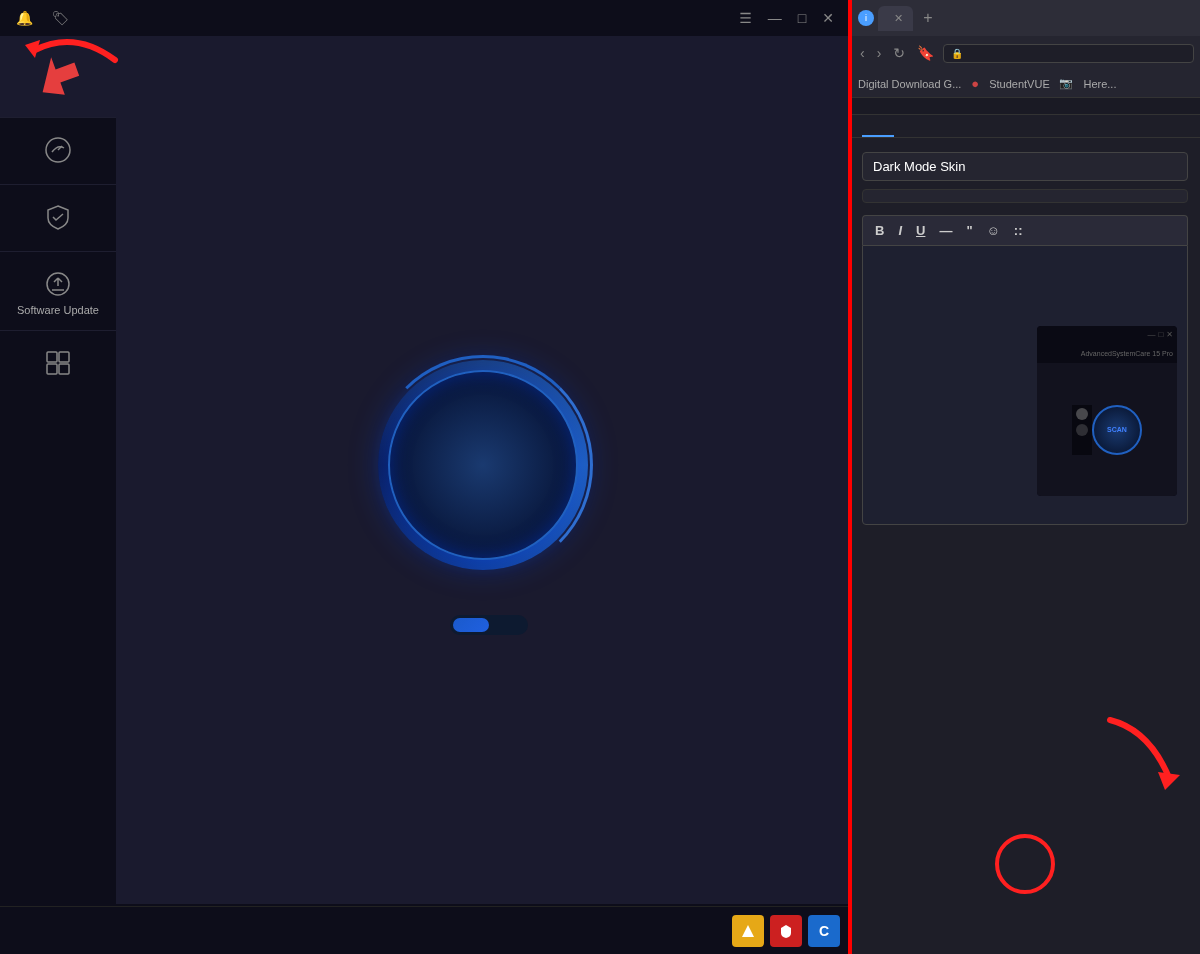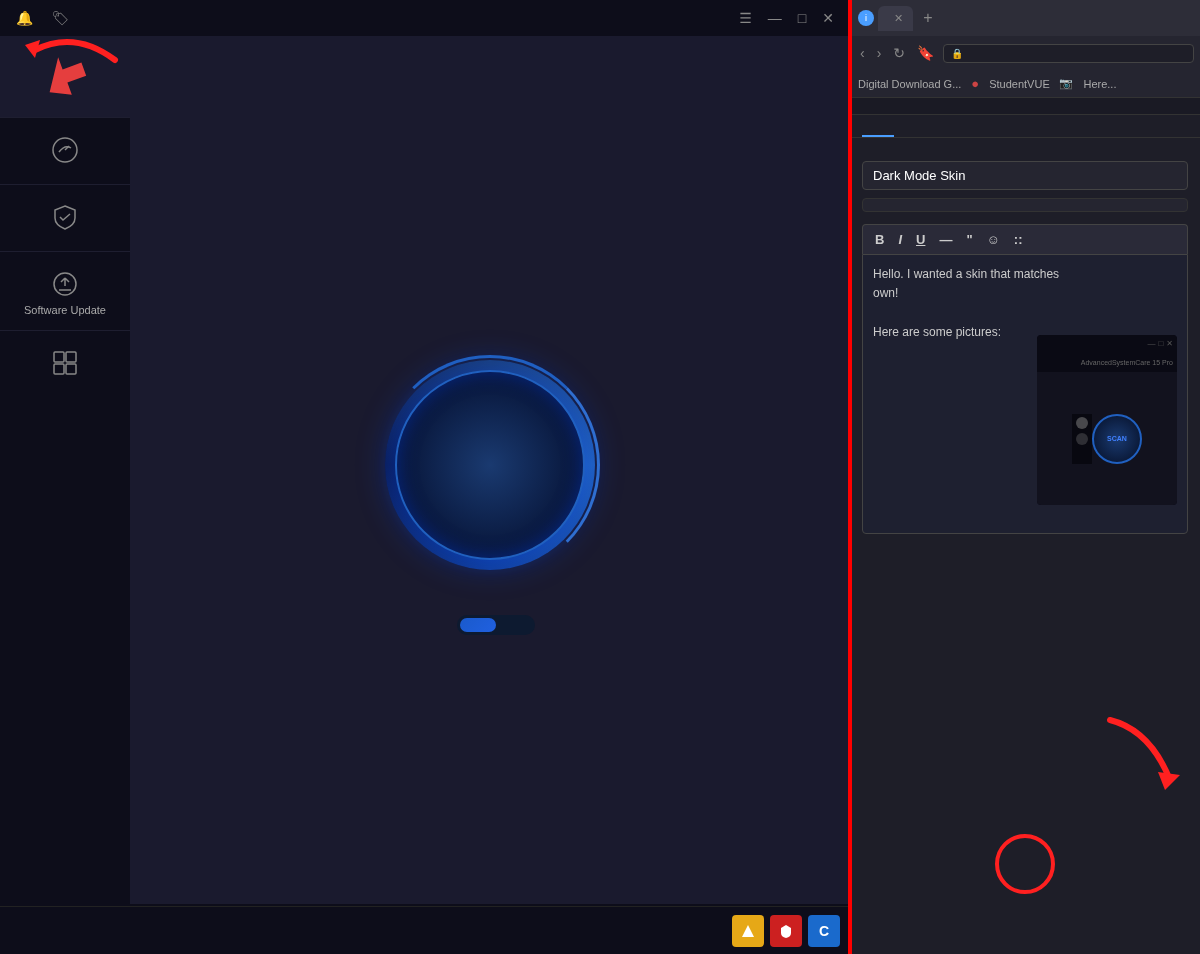--- a/index.html
+++ b/index.html
@@ -37,21 +37,21 @@
     .title-bar-bell { color: #888; font-size: 14px; padding: 2px 6px; }
 
     .app-body {
       display: flex;
       flex: 1;
       overflow: hidden;
     }
 
     
     .sidebar {
-      width: 130px;
+      width: 116px;
       background: #0d0d1a;
       display: flex;
       flex-direction: column;
       align-items: center;
       padding-top: 0;
       flex-shrink: 0;
     }
 
     .sidebar-item-care {
       width: 100%;
@@ -695,21 +695,21 @@
         <span></span>
       </div>
     </div>
 
     <div class="forum-form">
       <div>
         <div class="form-row" style="margin-bottom:4px;">
           <span class="form-label"></span>
           <span class="form-label-required"></span>
         </div>
-        <input class="form-input" value="Dark Mode Skin" readonly="" style="width: 100%; margin-top: 9px;">
+        <input class="form-input" value="Dark Mode Skin" readonly="" style="width: 100%;">
       </div>
 
       <div>
         <div class="tags-input">
           <span></span>
         </div>
       </div>
 
       <div>
         <span class="form-label-required" style="display:block;margin-bottom:4px;"></span>
@@ -718,21 +718,20 @@
           <button class="toolbar-btn"><b>B</b></button>
           <button class="toolbar-btn"><i>I</i></button>
           <button class="toolbar-btn"><u>U</u></button>
           <button class="toolbar-btn">—</button>
           <button class="toolbar-btn">"</button>
           <button class="toolbar-btn">☺</button>
           <button class="toolbar-btn">::</button>
         </div>
 
         <div class="editor-content">
-          <div>Hello. I wanted a skin that matches<br>own!<br><br>Here are some pictures:</div>
 
           <div class="editor-screenshot">
             <div class="screenshot-titlebar">
               <span>—</span>
                 <span>□</span>
                 <span>✕</span>
             </div>
             <div style="background:#0a0a14;padding:4px;font-size:7px;color:#666;text-align:right;">AdvancedSystemCare 15 Pro</div>
             <div class="screenshot-body">
               <div style="display:flex;">

